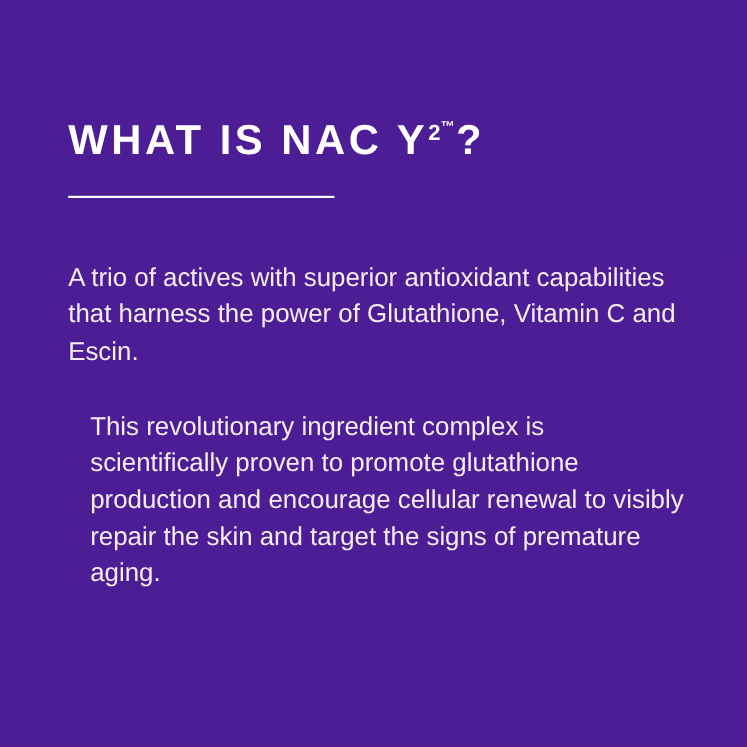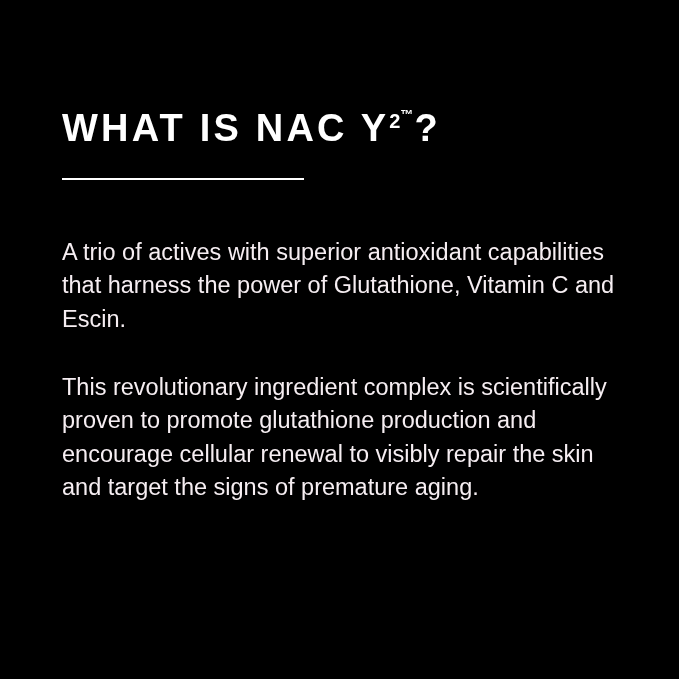--- a/index.html
+++ b/index.html
@@ -10,21 +10,21 @@
     width: 679px;
     height: 679px;
     background: #8a2a5c;
     font-family: "Liberation Sans", sans-serif;
     overflow: hidden;
   }
   .card {
     position: relative;
     width: 679px;
     height: 679px;
-    background: #000000;
+    background: #4c1d95;
     box-sizing: border-box;
   }
   .content {
     position: absolute;
     left: 62px;
     top: 108px;
     right: 54px;
   }
   .heading {
     color: #ffffff;
@@ -59,21 +59,21 @@
     margin-bottom: 0;
   }
   .para {
     color: #f6eef2;
     font-size: 23.5px;
     line-height: 1.42;
     margin: 0;
     font-weight: normal;
   }
   .para-1 { margin-top: 56px; }
-  .para-2 { margin-top: 35px; }
+  .para-2 { margin-top: 35px; margin-left: 20px; }
 </style>
 </head>
 <body>
 
 <div class="card">
   <div class="content">
 
     <h1 class="heading">
       <span>WHAT IS NAC Y</span>
         <span class="sup-two">2</span>

